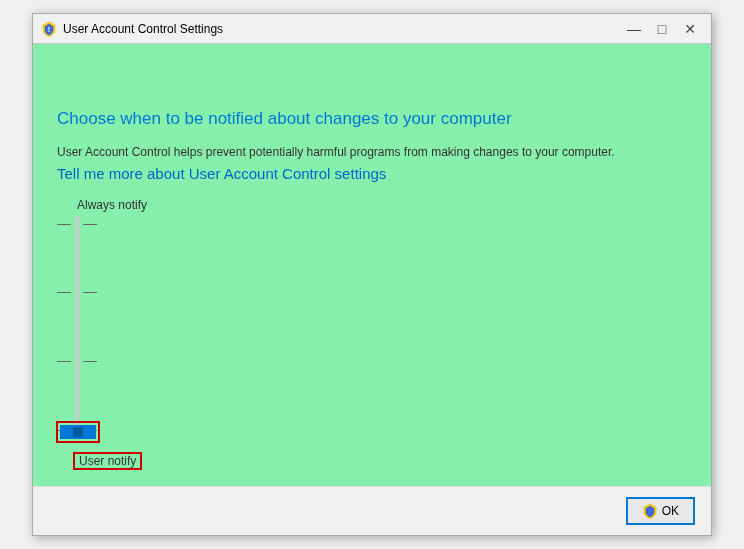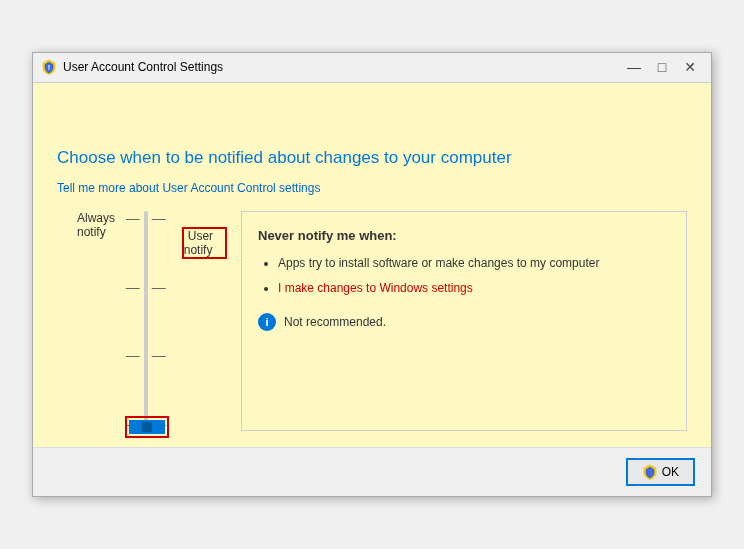--- a/index.html
+++ b/index.html
@@ -8,21 +8,21 @@
       font-size: 12px;
       background: #f0f0f0;
       display: flex;
       justify-content: center;
       align-items: center;
       width: 744px;
       height: 549px;
     }
     .window {
       width: 680px;
-      background: #fef9c3;
+      background: #86efac;
       border: 1px solid #aaa;
       box-shadow: 2px 2px 10px rgba(0,0,0,0.3);
       display: flex;
       flex-direction: column;
     }
     .title-bar {
       background: #f0f0f0;
       border-bottom: 1px solid #ccc;
       height: 30px;
       display: flex;
@@ -71,31 +71,32 @@
     }
     .description {
       font-size: 12px;
       color: #333;
       margin-bottom: 4px;
       line-height: 1.5;
     }
     .link {
       color: #0066cc;
       text-decoration: none;
-      font-size: 12px;
+      font-size: 15px;
       cursor: pointer;
     }
     .slider-section {
       display: flex;
       margin-top: 16px;
       gap: 0;
     }
     .slider-left {
       width: 170px;
       display: flex;
+      flex-direction: column;
       align-items: flex-start;
       position: relative;
     }
     .slider-label-top {
       font-size: 12px;
       color: #333;
       margin-bottom: 4px;
       margin-left: 20px;
     }
     .slider-ticks-left {
@@ -239,20 +240,21 @@
     <span class="title-bar-text">User Account Control Settings</span>
     <div class="title-bar-controls">
       <button class="title-btn">—</button>
       <button class="title-btn">□</button>
       <button class="title-btn close">✕</button>
     </div>
   </div>
 
   <div class="window-content">
     <div class="main-heading">Choose when to be notified about changes to your computer</div>
+    <div class="description">User Account Control helps prevent potentially harmful programs from making changes to your computer.</div>
     <a class="link">Tell me more about User Account Control settings</a>
 
     <div class="slider-section">
 
       <div class="slider-left">
         <div class="slider-label-top">Always notify</div>
         <div style="display:flex; height:220px; align-items:stretch; position:relative;">
 
           <div class="slider-ticks-left">
             <div class="tick-dash">
@@ -295,35 +297,20 @@
               </div>
           </div>
         </div>
         <div style="margin-top:10px; margin-left:6px;">
           <div class="never-notify-label-wrapper">
             <span class="never-notify-label">User notify</span>
           </div>
         </div>
       </div>
 
-      <div class="info-panel">
-        <div class="info-panel-title">Never notify me when:</div>
-        <ul>
-          <li>
-            <span>Apps try to install software or make changes to my computer</span>
-          </li>
-          <li>
-            <span style="color:#cc0000;">I make changes to Windows settings</span>
-          </li>
-        </ul>
-        <div class="not-recommended">
-          <div class="info-icon">i</div>
-          <span class="not-recommended-text">Not recommended.</span>
-        </div>
-      </div>
     </div>
   </div>
 
   <div class="footer">
     <button class="btn btn-ok">
       <svg class="shield-icon-ok" width="16" height="16" viewBox="0 0 16 16">
         <path d="M8 1 L14 4 L14 9 C14 12 11 14.5 8 15.5 C5 14.5 2 12 2 9 L2 4 Z" fill="#ffd700" stroke="#d4a000" stroke-width="0.5"></path>
         <path d="M8 3 L12 5.5 L12 9 C12 11.5 10 13 8 14 C6 13 4 11.5 4 9 L4 5.5 Z" fill="#4169e1" stroke="#2244bb" stroke-width="0.5"></path>
       </svg>
       <span>OK</span>

